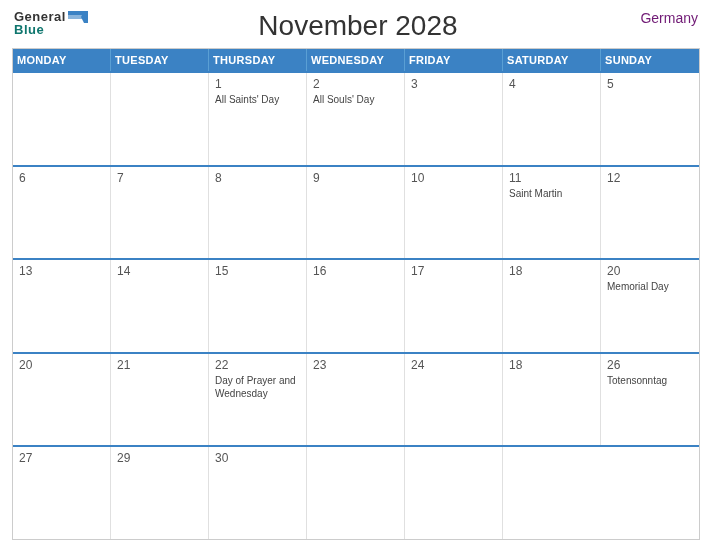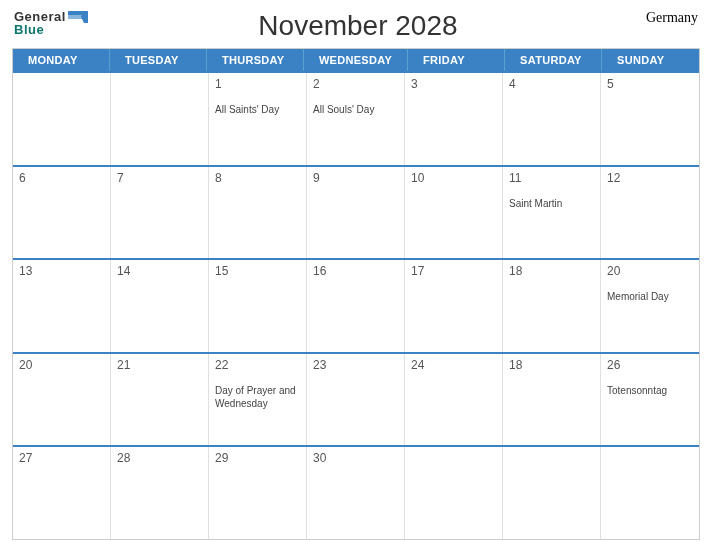--- a/index.html
+++ b/index.html
@@ -54,41 +54,40 @@
     }
     .title {
       font-size: 28px;
       font-weight: normal;
       color: #333;
       text-align: center;
       flex: 1;
     }
     .country {
       font-size: 14px;
-      color: #000000;
+      color: #701a75;
       min-width: 70px;
       text-align: right;
-      font-family: Liberation Serif, serif;
     }
     .calendar {
       border: 1px solid #ccc;
       flex: 1;
       display: flex;
       flex-direction: column;
     }
     .cal-header-row {
       display: grid;
       grid-template-columns: repeat(7, 1fr);
       background: #3b82c4;
     }
     .cal-header-cell {
       color: #fff;
       font-size: 11px;
       font-weight: bold;
-      padding: 5px 15px;
+      padding: 5px 4px;
       border-right: 1px solid #5a9fd4;
       text-transform: uppercase;
       letter-spacing: 0.3px;
     }
     .cal-header-cell:last-child {
       border-right: none;
     }
     .cal-body {
       flex: 1;
       display: flex;
@@ -114,21 +113,21 @@
       font-size: 12px;
       color: #555;
       font-weight: normal;
       display: block;
       margin-bottom: 2px;
     }
     .cell-event {
       font-size: 10px;
       color: #444;
       line-height: 1.3;
-      margin-top: 12px;
+      margin-top: 2px;
     }
     .empty-cell {
       background: #fff;
     }
   </style>
 </head>
 <body>
 
 <div class="page">
   <div class="header">
@@ -254,23 +253,20 @@
           <div class="cal-cell">
             <span class="cell-date">26</span>
             <div class="cell-event">Totensonntag</div>
           </div>
         </div>
         <div class="cal-week">
           <div class="cal-cell">
             <span class="cell-date">27</span>
           </div>
           <div class="cal-cell">
-            <span class="cell-date">28</span>
-          </div>
-          <div class="cal-cell">
             <span class="cell-date">29</span>
           </div>
           <div class="cal-cell">
             <span class="cell-date">30</span>
           </div>
           <div class="cal-cell empty-cell"></div>
           <div class="cal-cell empty-cell"></div>
           <div class="cal-cell empty-cell"></div>
         </div>
       </div>

